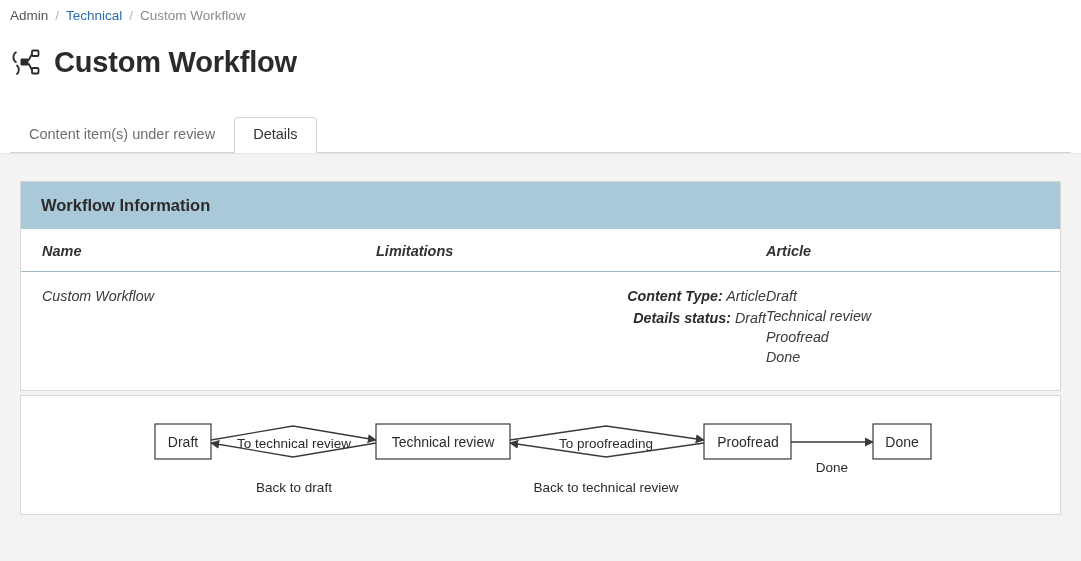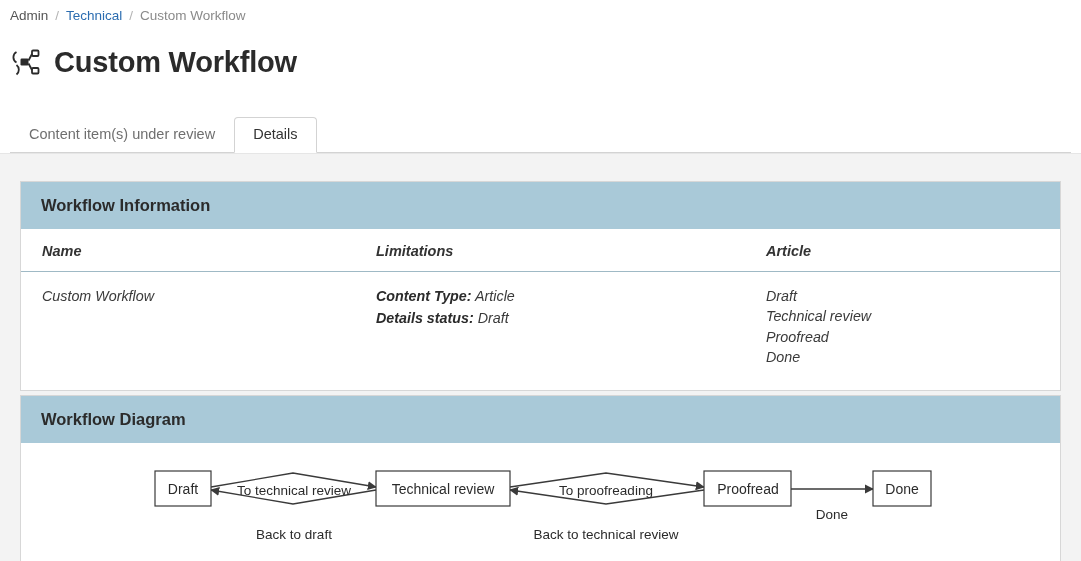--- a/index.html
+++ b/index.html
@@ -133,21 +133,21 @@
   .lim-line b { color: #2b2b2b; }
   .stage-line { margin: 0; }
 
   .diagram-body {
     height: 118px;
     position: relative;
   }
   .diagram-svg { display: block; }
 
   
-  .nowrap { white-space: nowrap; }
+  .nowrap { white-space: nowrap; text-align: right; }
 </style>
 </head>
 <body>
 
 <div class="page">
 
   <div class="breadcrumb">
     <span class="crumb">Admin</span>
     <span class="sep">/</span>
     <span class="crumb link">Technical</span>
@@ -207,21 +207,20 @@
               <p class="stage-line">Technical review</p>
               <p class="stage-line">Proofread</p>
               <p class="stage-line">Done</p>
             </td>
           </tr>
         </tbody>
       </table>
     </div>
 
     <div class="panel" id="panel-diagram">
-      <div class="panel-head">Workflow Diagram</div>
       <div class="diagram-body">
         <svg class="diagram-svg" width="1039" height="118" viewBox="0 0 1039 118" xmlns="http://www.w3.org/2000/svg">
           <defs>
             <marker id="arrow" viewBox="0 0 10 10" refX="9" refY="5" markerWidth="7" markerHeight="7" orient="auto-start-reverse">
               <path d="M 0 0 L 10 5 L 0 10 z" fill="#3a3a3a"></path>
             </marker>
           </defs>
 
           <path d="M 190 44 L 272 30 L 355 44" fill="none" stroke="#3a3a3a" stroke-width="1.3" marker-end="url(#arrow)"></path>
 

